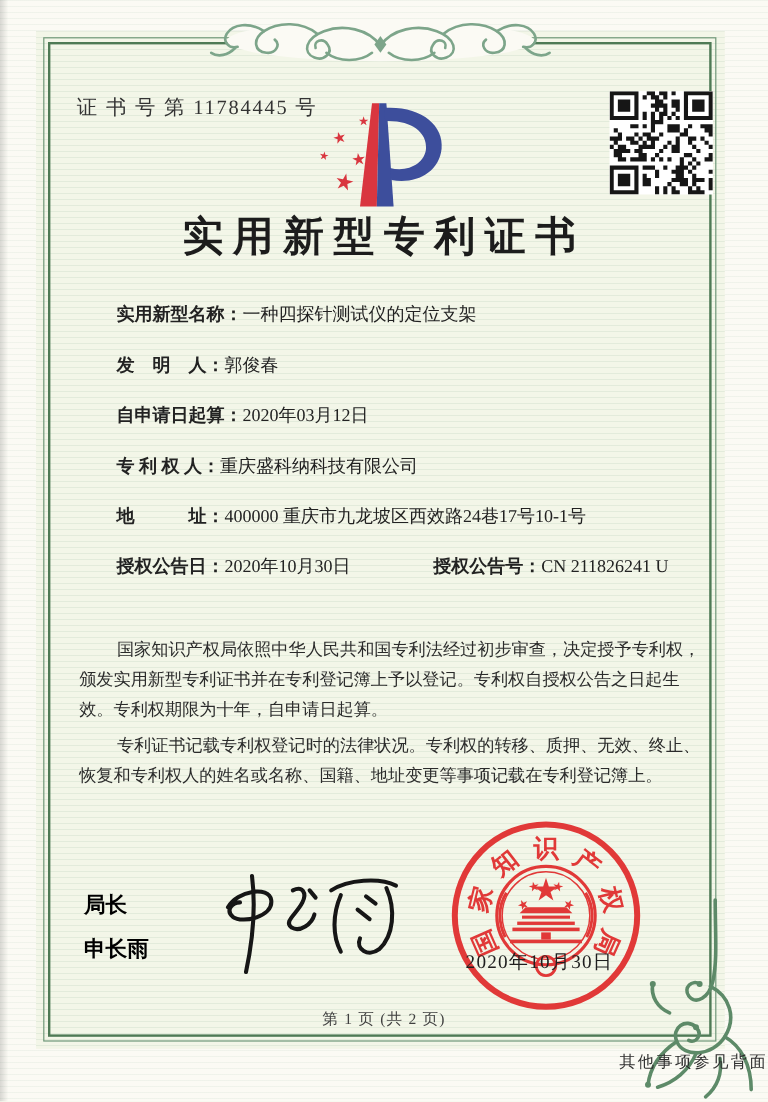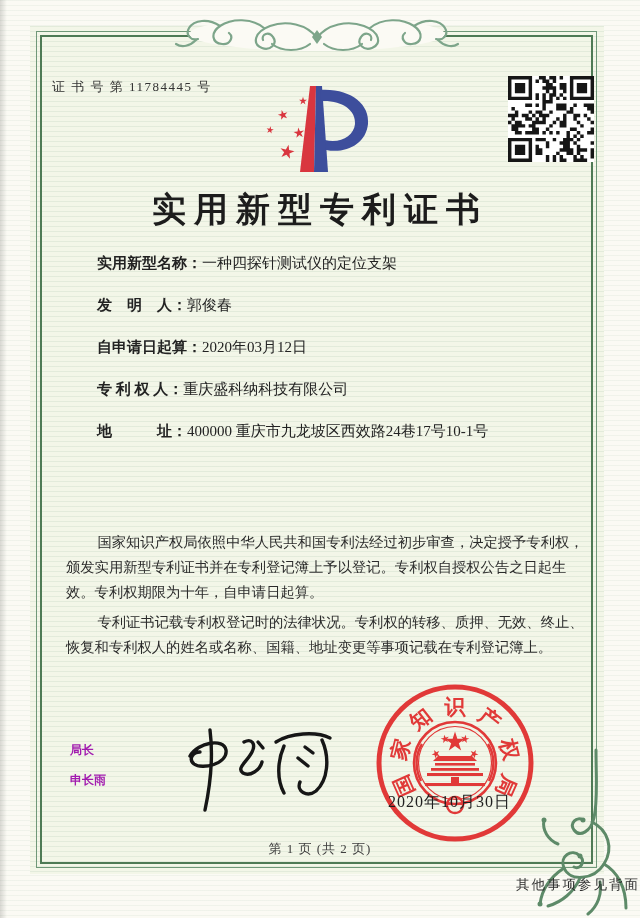--- a/index.html
+++ b/index.html
@@ -18,33 +18,33 @@
   .edge-shade{position:absolute;left:0;top:0;bottom:0;width:7px;z-index:9;
     background:linear-gradient(90deg, rgba(0,0,0,.14), rgba(0,0,0,0));}
   
   .frame{position:absolute;left:36px;top:31px;width:559px;height:835px;z-index:1;
     border:1px solid #6f9878;}
   .frame-inner{position:absolute;inset:3px;border:2px solid #4e7a55;}
   
   .flourish-top{position:absolute;left:160px;top:10px;width:314px;height:46px;z-index:2;}
   .flourish-br{position:absolute;left:534px;top:748px;width:106px;height:168px;z-index:2;}
   
-  .cert-no{position:absolute;left:52px;top:78px;z-index:3;font-size:13px;letter-spacing:1.5px;color:#333;}
+  .cert-no{position:absolute;left:64px;top:78px;z-index:3;font-size:17px;letter-spacing:1.5px;color:#333;}
   .logo{position:absolute;left:250px;top:82px;width:134px;height:94px;z-index:3;}
   .qr{position:absolute;left:508px;top:76px;width:86px;height:86px;z-index:3;background:#fff;}
-  .title{position:absolute;left:0;right:0;top:187px;z-index:3;text-align:center;
+  .title{position:absolute;left:0;right:0;top:174px;z-index:3;text-align:center;
     font-size:34px;font-weight:700;letter-spacing:8px;color:#1c1c1c;}
   .info{position:absolute;left:66px;top:252px;width:528px;z-index:3;font-size:15px;margin-left:31px;}
   .info .row{height:42px;line-height:22px;position:relative;}
   .info .lbl{font-weight:600;color:#222;}
   .info .val{color:#222;}
   .info .row.grant .pair2{position:absolute;left:264px;top:0;}
   .paras{position:absolute;left:66px;top:530px;width:526px;z-index:3;}
   .paras p{margin:0 0 5px 0;font-size:14.3px;line-height:25px;text-indent:2.2em;color:#2b2b2b;}
-  .signoff{position:absolute;left:70px;top:742px;z-index:3;font-size:12px;font-weight:600;color:#a21caf;}
+  .signoff{position:absolute;left:70px;top:742px;z-index:3;font-size:18px;font-weight:600;color:#000000;}
   .signoff div{margin-bottom:13px;}
   .signature{position:absolute;left:172px;top:720px;width:178px;height:98px;z-index:4;}
   .seal{position:absolute;left:368px;top:676px;width:174px;height:174px;z-index:5;opacity:.93;}
   .seal-date{position:absolute;left:388px;top:792px;z-index:6;font-size:16px;letter-spacing:1px;color:#1f1f1f;}
   .page-num{position:absolute;left:0;right:0;top:840px;z-index:3;text-align:center;font-size:13px;letter-spacing:1px;color:#404040;}
   .back-note{position:absolute;left:0;right:0;top:876px;z-index:3;text-align:right;font-size:13.5px;letter-spacing:2px;color:#2e2e2e;}
   svg{display:block;}
 </style>
 </head>
 <body>
@@ -127,20 +127,28 @@
   </div>
   <div class="row">
     <span class="lbl">自申请日起算：</span><span class="val">2020年03月12日</span>
   </div>
   <div class="row">
     <span class="lbl">专 利 权 人：</span><span class="val">重庆盛科纳科技有限公司</span>
   </div>
   <div class="row">
     <span class="lbl">地　　　址：</span><span class="val">400000 重庆市九龙坡区西效路24巷17号10-1号</span>
   </div>
+  <div class="row grant">
+    <span class="pair1">
+      <span class="lbl">授权公告日：</span><span class="val">2020年10月30日</span>
+    </span>
+    <span class="pair2">
+      <span class="lbl">授权公告号：</span><span class="val">CN 211826241 U</span>
+    </span>
+  </div>
 </div>
 
 <div class="paras">
   <p>国家知识产权局依照中华人民共和国专利法经过初步审查，决定授予专利权，颁发实用新型专利证书并在专利登记簿上予以登记。专利权自授权公告之日起生效。专利权期限为十年，自申请日起算。</p>
   <p>专利证书记载专利权登记时的法律状况。专利权的转移、质押、无效、终止、恢复和专利权人的姓名或名称、国籍、地址变更等事项记载在专利登记簿上。</p>
 </div>
 
 <div class="signoff">
   <div>局长</div>
   <div>申长雨</div>

